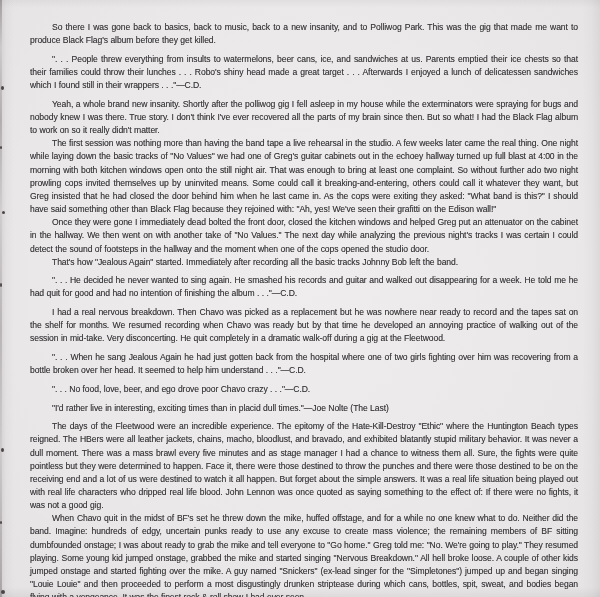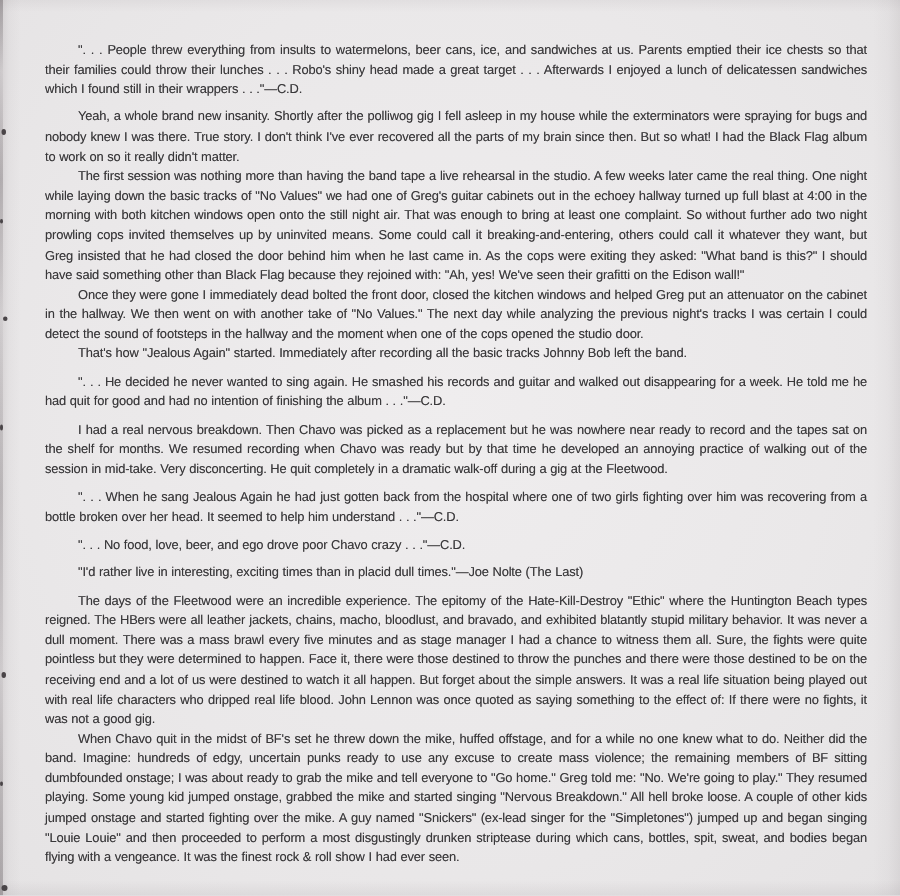--- a/index.html
+++ b/index.html
@@ -66,20 +66,21 @@
   <div class="edge-line"></div>
   <div class="speck" style="left:1px; top:86px;  width:3px; height:4px;"></div>
   <div class="speck" style="left:0px; top:146px; width:2px; height:3px;"></div>
   <div class="speck" style="left:2px; top:211px; width:3px; height:3px;"></div>
   <div class="speck" style="left:0px; top:283px; width:2px; height:4px;"></div>
   <div class="speck" style="left:1px; top:448px; width:3px; height:4px;"></div>
   <div class="speck" style="left:0px; top:521px; width:2px; height:3px;"></div>
   <div class="speck" style="left:1px; top:590px; width:4px; height:4px;"></div>
 
   <div id="text-block">
+    <p class="para">So there I was gone back to basics, back to music, back to a new insanity, and to Polliwog Park. This was the gig that made me want to produce Black Flag's album before they get killed.</p>
     <p class="para quote">". . . People threw everything from insults to watermelons, beer cans, ice, and sandwiches at us. Parents emptied their ice chests so that their families could throw their lunches . . . Robo's shiny head made a great target . . . Afterwards I enjoyed a lunch of delicatessen sandwiches which I found still in their wrappers . . ."—C.D.</p>
     <p class="para">Yeah, a whole brand new insanity. Shortly after the polliwog gig I fell asleep in my house while the exterminators were spraying for bugs and nobody knew I was there. True story. I don't think I've ever recovered all the parts of my brain since then. But so what! I had the Black Flag album to work on so it really didn't matter.</p>
     <p class="para">The first session was nothing more than having the band tape a live rehearsal in the studio. A few weeks later came the real thing. One night while laying down the basic tracks of "No Values" we had one of Greg's guitar cabinets out in the echoey hallway turned up full blast at 4:00 in the morning with both kitchen windows open onto the still night air. That was enough to bring at least one complaint. So without further ado two night prowling cops invited themselves up by uninvited means. Some could call it breaking-and-entering, others could call it whatever they want, but Greg insisted that he had closed the door behind him when he last came in. As the cops were exiting they asked: "What band is this?" I should have said something other than Black Flag because they rejoined with: "Ah, yes! We've seen their grafitti on the Edison wall!"</p>
     <p class="para">Once they were gone I immediately dead bolted the front door, closed the kitchen windows and helped Greg put an attenuator on the cabinet in the hallway. We then went on with another take of "No Values." The next day while analyzing the previous night's tracks I was certain I could detect the sound of footsteps in the hallway and the moment when one of the cops opened the studio door.</p>
     <p class="para">That's how "Jealous Again" started. Immediately after recording all the basic tracks Johnny Bob left the band.</p>
     <p class="para quote">". . . He decided he never wanted to sing again. He smashed his records and guitar and walked out disappearing for a week. He told me he had quit for good and had no intention of finishing the album . . ."—C.D.</p>
     <p class="para">I had a real nervous breakdown. Then Chavo was picked as a replacement but he was nowhere near ready to record and the tapes sat on the shelf for months. We resumed recording when Chavo was ready but by that time he developed an annoying practice of walking out of the session in mid-take. Very disconcerting. He quit completely in a dramatic walk-off during a gig at the Fleetwood.</p>
     <p class="para quote">". . . When he sang Jealous Again he had just gotten back from the hospital where one of two girls fighting over him was recovering from a bottle broken over her head. It seemed to help him understand . . ."—C.D.</p>
     <p class="para quote">". . . No food, love, beer, and ego drove poor Chavo crazy . . ."—C.D.</p>
     <p class="para quote">"I'd rather live in interesting, exciting times than in placid dull times."—Joe Nolte (The Last)</p>

